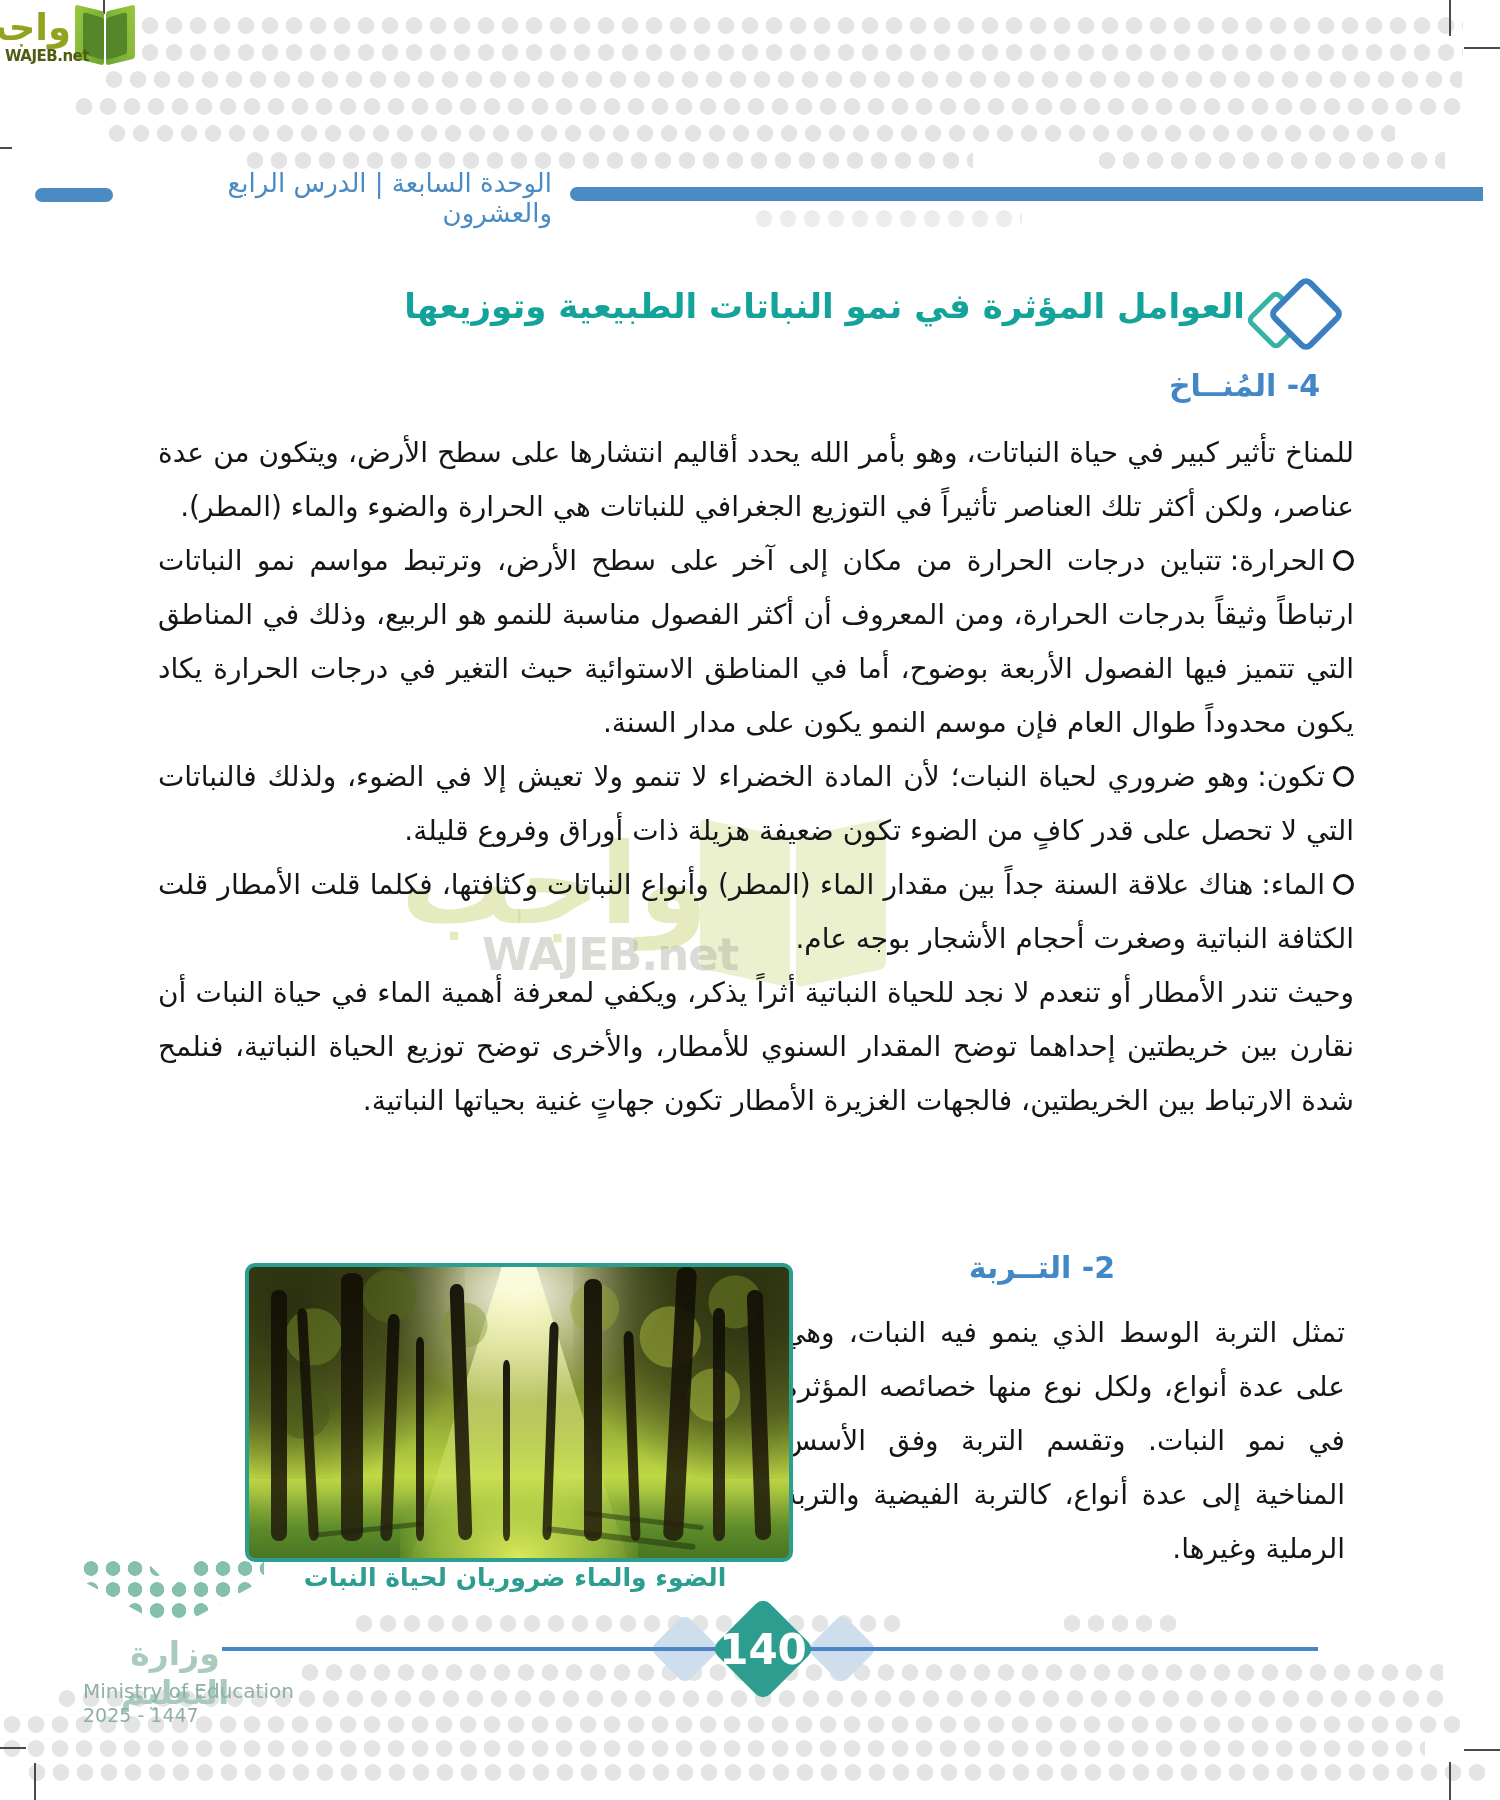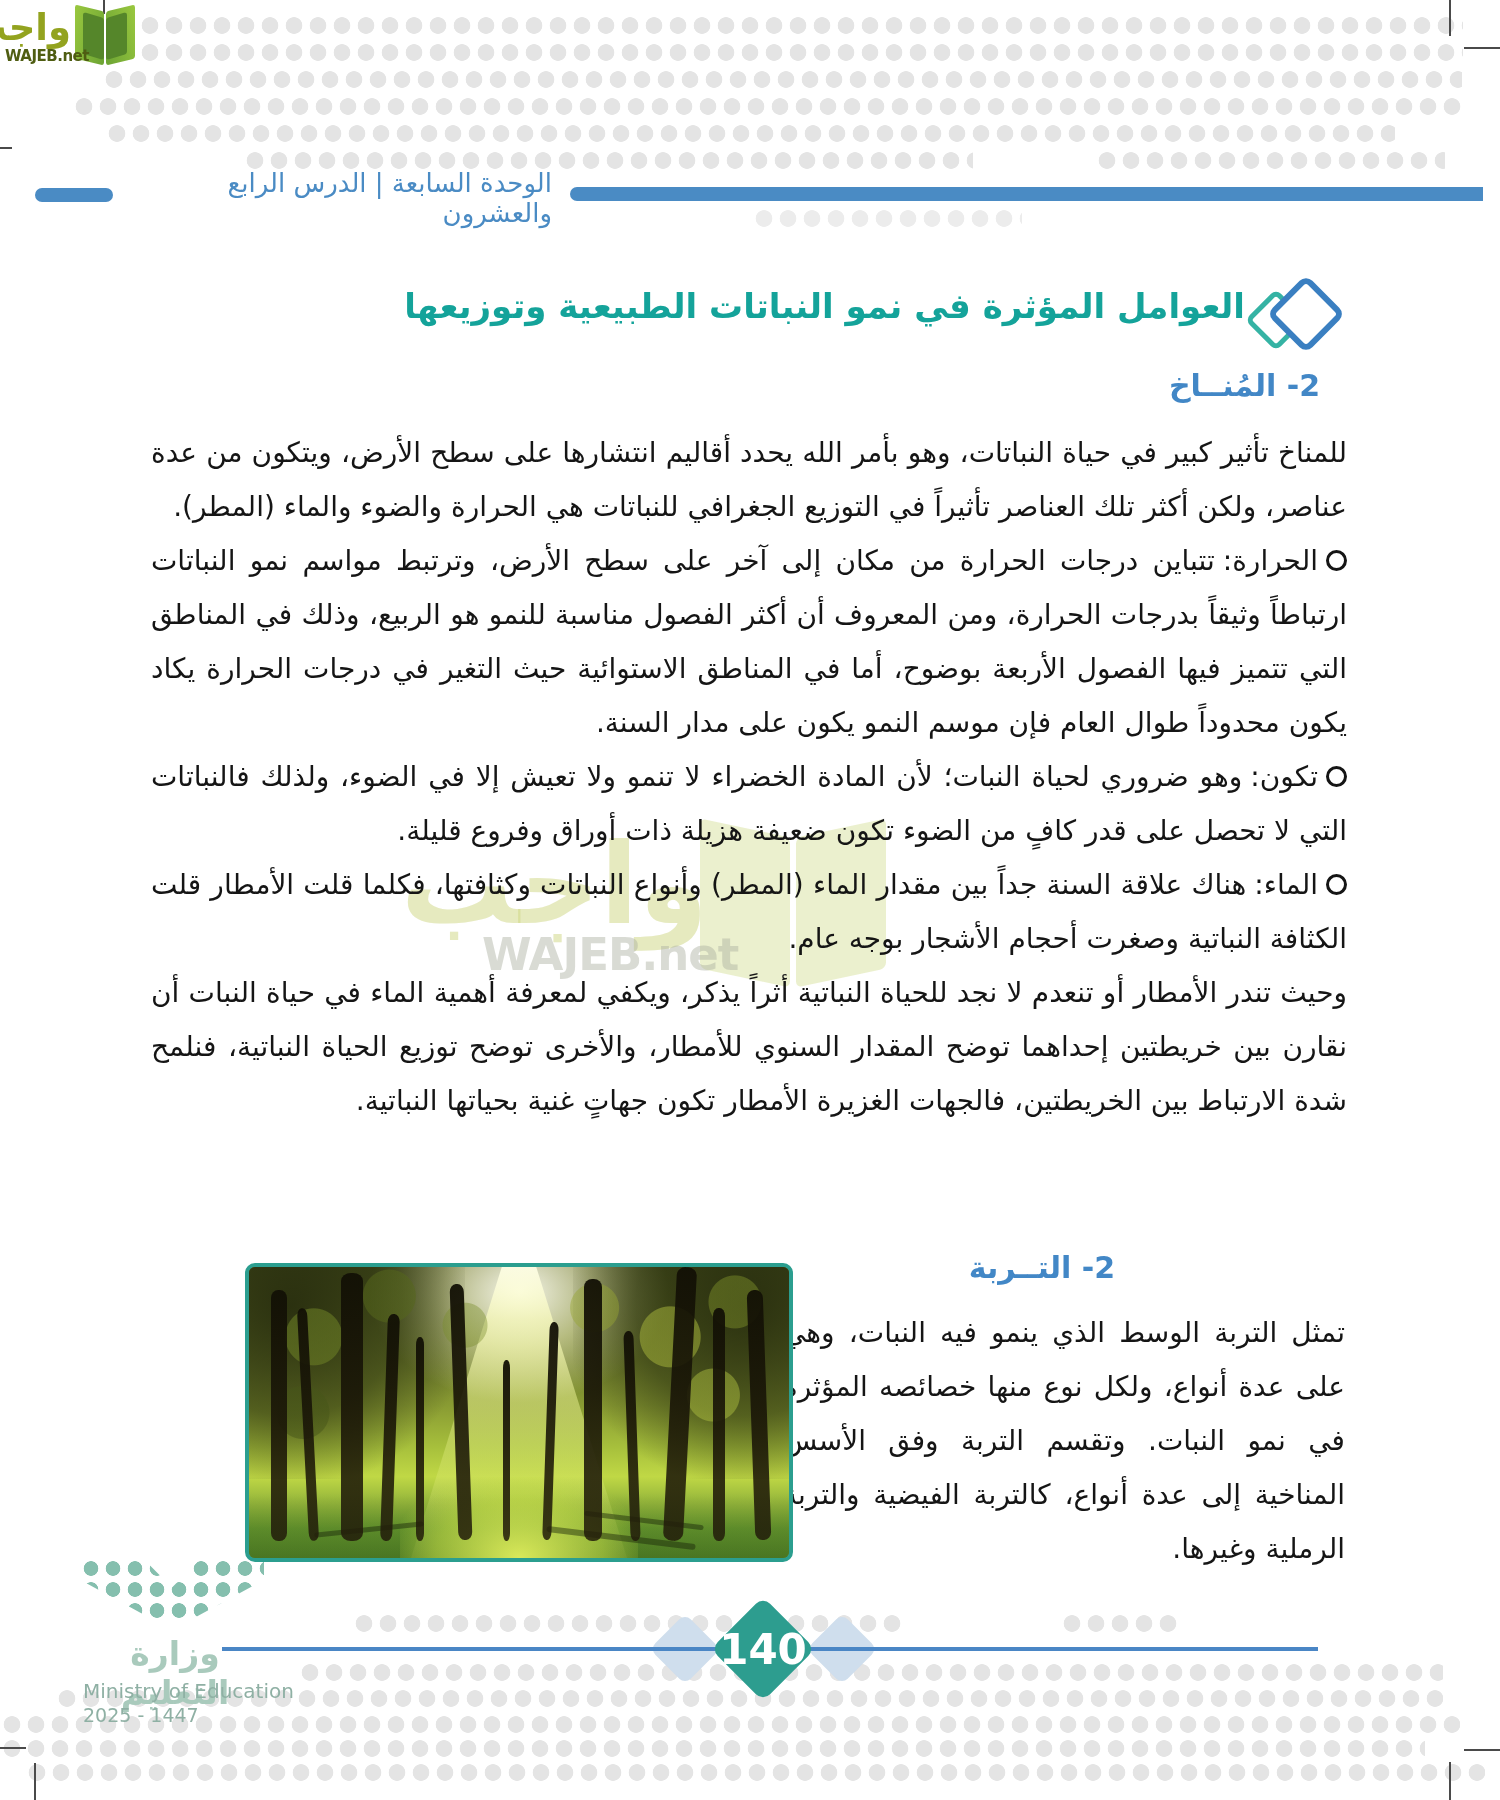--- a/index.html
+++ b/index.html
@@ -44,21 +44,21 @@
   .dmd-teal{left:2px;top:20px;width:34px;height:34px;border:5px solid #35b3a4;border-radius:7px;}
   .dmd-blue{left:26px;top:8px;width:44px;height:44px;border:6px solid #3a7fc1;border-radius:9px;background:#fff;}
   .lesson-title{position:absolute;left:400px;top:286px;width:845px;direction:rtl;text-align:right;
                 font-size:34px;font-weight:bold;color:#14a39a;z-index:2;}
   
   .sec-heading{position:absolute;direction:rtl;text-align:right;font-size:30px;font-weight:bold;
                color:#4287c6;z-index:2;}
   #sec1-heading{left:1020px;top:368px;width:300px;}
   #sec2-heading{left:860px;top:1250px;width:255px;}
   
-  #body-text{position:absolute;left:151px;top:426px;width:1196px;z-index:2;direction:rtl;}
+  #body-text{position:absolute;left:158px;top:426px;width:1196px;z-index:2;direction:rtl;}
   .body-par{margin:0;font-size:28px;line-height:54px;color:#151515;text-align:justify;}
   .bullet-circle{display:inline-block;width:15px;height:15px;border:3px solid #151515;border-radius:50%;
                  margin-left:8px;vertical-align:baseline;position:relative;top:1px;}
   .term{font-weight:normal;margin-left:8px;}
   
   #sec2-body{position:absolute;left:783px;top:1306px;width:562px;direction:rtl;z-index:2;
              font-size:28px;line-height:54px;color:#151515;text-align:justify;}
   .photo-frame{position:absolute;left:245px;top:1263px;width:540px;height:291px;z-index:2;
                border:4px solid #2b9e8f;border-radius:10px;overflow:hidden;background:#6f7c2c;}
   .photo{position:absolute;left:0;top:0;width:100%;height:100%;
@@ -147,21 +147,21 @@
     <div class="wm-ar">واجب</div>
     <div class="wm-net">WAJEB.net</div>
   </div>
 
   <div class="title-icon">
     <span class="dmd dmd-teal"></span>
     <span class="dmd dmd-blue"></span>
   </div>
   <div class="lesson-title">العوامل المؤثرة في نمو النباتات الطبيعية وتوزيعها</div>
 
-  <div id="sec1-heading" class="sec-heading">2- المُنــاخ</div>
+  <div id="sec1-heading" class="sec-heading">4- المُنــاخ</div>
 
   <div id="body-text">
     <p class="body-par">للمناخ تأثير كبير في حياة النباتات، وهو بأمر الله يحدد أقاليم انتشارها على سطح الأرض، ويتكون من عدة عناصر، ولكن أكثر تلك العناصر تأثيراً في التوزيع الجغرافي للنباتات هي الحرارة والضوء والماء (المطر).</p>
     <p class="body-par"><span class="bullet-circle"></span><span class="term">الحرارة:</span><span>تتباين درجات الحرارة من مكان إلى آخر على سطح الأرض، وترتبط مواسم نمو النباتات ارتباطاً وثيقاً بدرجات الحرارة، ومن المعروف أن أكثر الفصول مناسبة للنمو هو الربيع، وذلك في المناطق التي تتميز فيها الفصول الأربعة بوضوح، أما في المناطق الاستوائية حيث التغير في درجات الحرارة يكاد يكون محدوداً طوال العام فإن موسم النمو يكون على مدار السنة.</span></p>
     <p class="body-par"><span class="bullet-circle"></span><span class="term">تكون:</span><span>وهو ضروري لحياة النبات؛ لأن المادة الخضراء لا تنمو ولا تعيش إلا في الضوء، ولذلك فالنباتات التي لا تحصل على قدر كافٍ من الضوء تكون ضعيفة هزيلة ذات أوراق وفروع قليلة.</span></p>
     <p class="body-par"><span class="bullet-circle"></span><span class="term">الماء:</span><span>هناك علاقة السنة جداً بين مقدار الماء (المطر) وأنواع النباتات وكثافتها، فكلما قلت الأمطار قلت الكثافة النباتية وصغرت أحجام الأشجار بوجه عام.</span></p>
     <p class="body-par">وحيث تندر الأمطار أو تنعدم لا نجد للحياة النباتية أثراً يذكر، ويكفي لمعرفة أهمية الماء في حياة النبات أن نقارن بين خريطتين إحداهما توضح المقدار السنوي للأمطار، والأخرى توضح توزيع الحياة النباتية، فنلمح شدة الارتباط بين الخريطتين، فالجهات الغزيرة الأمطار تكون جهاتٍ غنية بحياتها النباتية.</p>
   </div>
 
   <div id="sec2-heading" class="sec-heading">2- التــربة</div>
@@ -186,20 +186,21 @@
     <span class="trunk" style="left:70%;width:10px;height:72%;transform:rotate(-2deg);"></span>
     <span class="trunk" style="left:78%;width:20px;height:94%;transform:rotate(3deg);"></span>
     <span class="trunk" style="left:86%;width:12px;height:80%;"></span>
     <span class="trunk" style="left:93%;width:16px;height:86%;transform:rotate(-2deg);"></span>
     <div class="ground"></div>
     <div class="groundlight"></div>
     <span class="shadow-streak" style="left:55%;bottom:6%;width:150px;height:6px;"></span>
     <span class="shadow-streak" style="left:62%;bottom:12%;width:120px;height:5px;"></span>
     <span class="shadow-streak" style="left:12%;bottom:9%;width:110px;height:5px;transform:rotate(-6deg);"></span>
   </div>
+  <div class="img-caption">الضوء والماء ضروريان لحياة النبات</div>
 
   <div class="ministry-emblem"></div>
   <div class="ministry-ar">وزارة التعليم</div>
   <div class="ministry-en">Ministry of Education</div>
   <div class="ministry-ed">2025 - 1447</div>
 
   <div class="pg-dmd-light" style="left:660px;"></div>
   <div class="pg-dmd-light" style="left:817px;"></div>
   <div class="footer-line"></div>
   <div class="pg-dmd-teal"></div>

